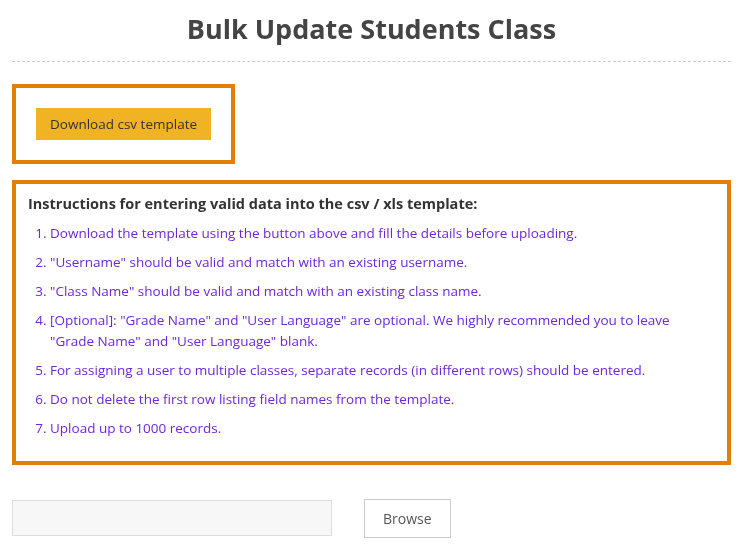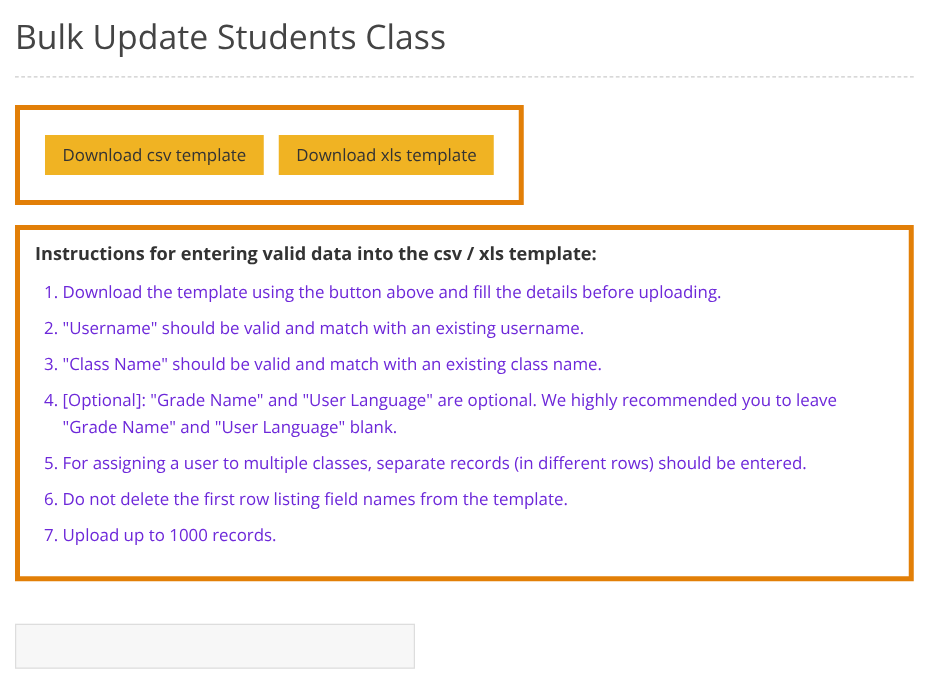--- a/index.html
+++ b/index.html
@@ -9,23 +9,24 @@
     }
     body {
       font-family: "Open Sans", "Segoe UI", Arial, sans-serif;
       color: #333;
       padding: 10px 12px;
       width: 743px;
       font-size: 14px;
     }
     .page-title {
       font-size: 27px;
-      font-weight: 400;
+      font-weight: 700;
       color: #444;
       margin-bottom: 14px;
+      text-align: center;
     }
     .title-rule {
       border: none;
       border-top: 1px dashed #ccc;
       margin-bottom: 22px;
     }
     .download-row {
       display: inline-flex;
       gap: 12px;
       border: 4px solid #e27f07;
@@ -98,38 +99,38 @@
 </head>
 <body>
 
 
 
 <h1 class="page-title">Bulk Update Students Class</h1>
 <hr class="title-rule">
 
 <div class="download-row">
   <button class="btn">Download csv template</button>
-  <button class="btn">Download xls template</button>
 </div>
 
 <div class="instructions-box">
   <p class="instructions-heading">Instructions for entering valid data into the csv / xls template:</p>
   <ol class="instructions-list">
     <li>Download the template using the button above and fill the details before uploading.</li>
     <li>"Username" should be valid and match with an existing username.</li>
     <li>"Class Name" should be valid and match with an existing class name.</li>
     <li>[Optional]: "Grade Name" and "User Language" are optional. We highly recommended you to leave "Grade Name" and "User Language" blank.</li>
     <li>For assigning a user to multiple classes, separate records (in different rows) should be entered.</li>
     <li>Do not delete the first row listing field names from the template.</li>
     <li>Upload up to 1000 records.</li>
   </ol>
 </div>
 
 <div class="upload-row">
   <input type="text" readonly="" class="file-display" value="" style="">
+  <button class="browse-btn">Browse</button>
 </div>
 
 <p class="upload-hint">Upload .csv, .xls, .xlsx file.</p>
 
 
 
 
 
 
 </body></html>

